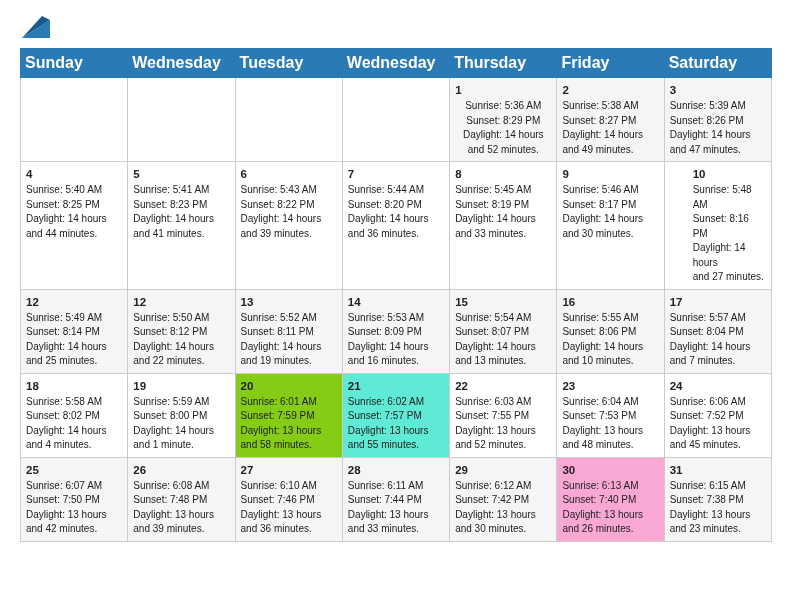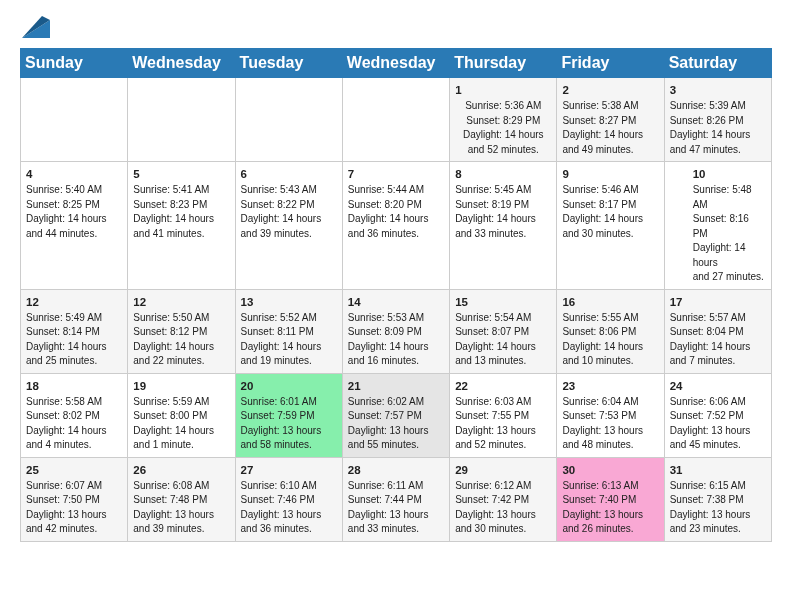--- a/index.html
+++ b/index.html
@@ -276,28 +276,28 @@
 Daylight: 14 hours
 and 4 minutes.</div>
           </td>
           <td style="background: rgb(255, 255, 255);">
             <span class="day-number">19</span>
             <div class="day-info" style="white-space: pre-line;">Sunrise: 5:59 AM
 Sunset: 8:00 PM
 Daylight: 14 hours
 and 1 minute.</div>
           </td>
-          <td style="background: #86efac; margin-top: 20px;">
+          <td style="background: #84cc16; margin-top: 20px;">
             <span class="day-number">20</span>
             <div class="day-info" style="white-space: pre-line;">Sunrise: 6:01 AM
 Sunset: 7:59 PM
 Daylight: 13 hours
 and 58 minutes.</div>
           </td>
-          <td style="background: #e5e5e5;">
+          <td style="background: #5eead4;">
             <span class="day-number">21</span>
             <div class="day-info" style="white-space: pre-line;">Sunrise: 6:02 AM
 Sunset: 7:57 PM
 Daylight: 13 hours
 and 55 minutes.</div>
           </td>
           <td style="background: rgb(255, 255, 255);">
             <span class="day-number">22</span>
             <div class="day-info" style="white-space: pre-line;">Sunrise: 6:03 AM
 Sunset: 7:55 PM

